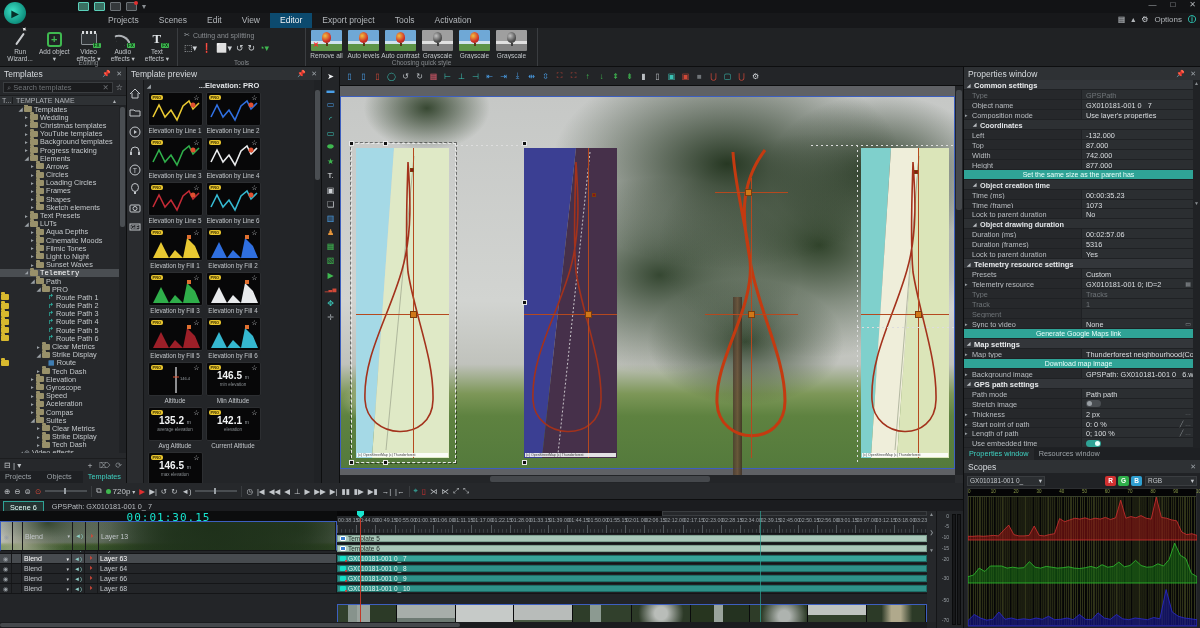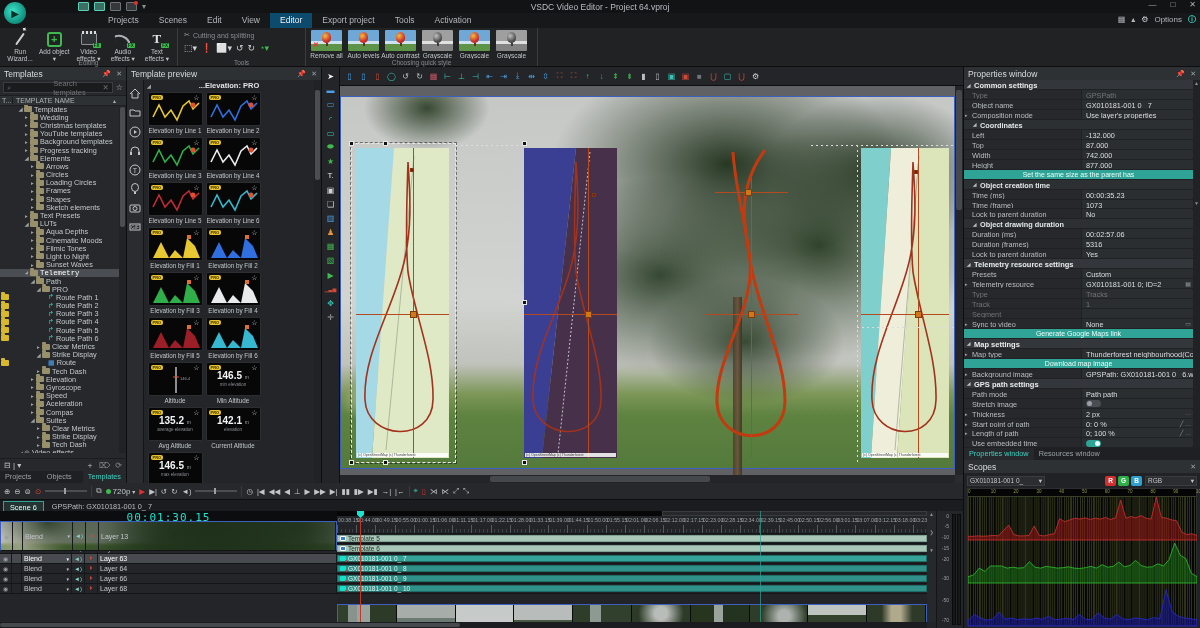--- a/index.html
+++ b/index.html
@@ -246,21 +246,20 @@
 
   <div class="abs titlebar">
     <div class="logo">▶</div>
     <div class="quickbar">
       <span class="qi"></span>
       <span class="qi"></span>
       <span class="qi dark"></span>
       <span class="qi dark dot"></span>
       <span style="color:#8a8f93;">▾</span>
     </div>
-    <div class="title-text">VSDC Video Editor - Project 64.vproj</div>
     <div class="winbtns">
       <span>—</span>
       <span>□</span>
       <span>✕</span>
     </div>
   </div>
 
   <div class="abs menubar" id="menubar">
       <div class="menu-item">Projects</div>
       <div class="menu-item">Scenes</div>
@@ -370,21 +369,21 @@
   <div class="abs tpanel">
     <div class="phead">
       <span>Templates</span>
         <span class="sp"></span>
       <span class="hic">📌</span>
       <span class="hic">✕</span>
     </div>
     <div class="searchrow">
       <div class="searchbox">
         <span>⌕</span>
-        <span style="flex:1;margin-left:40px;">Search templates</span>
+        <span style="flex:1;">Search templates</span>
         <span>✕</span>
       </div>
       <span class="star">☆</span>
     </div>
     <div class="colhead">
       <span class="c1">T...</span>
       <span class="c2">TEMPLATE NAME</span>
       <span style="font-size:5px;padding-right:9px;">▲</span>
     </div>
     <div class="tree" id="tree">

